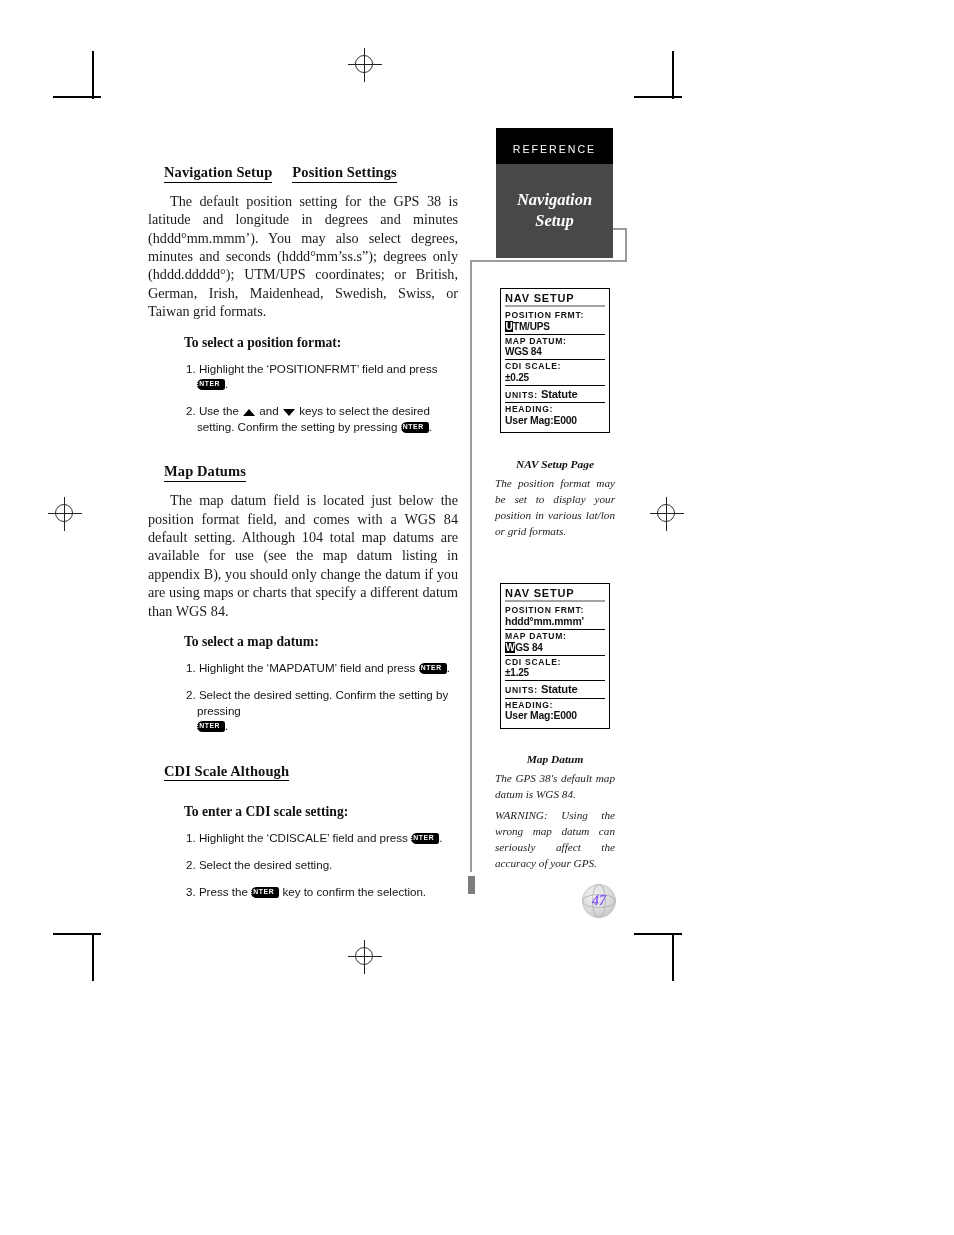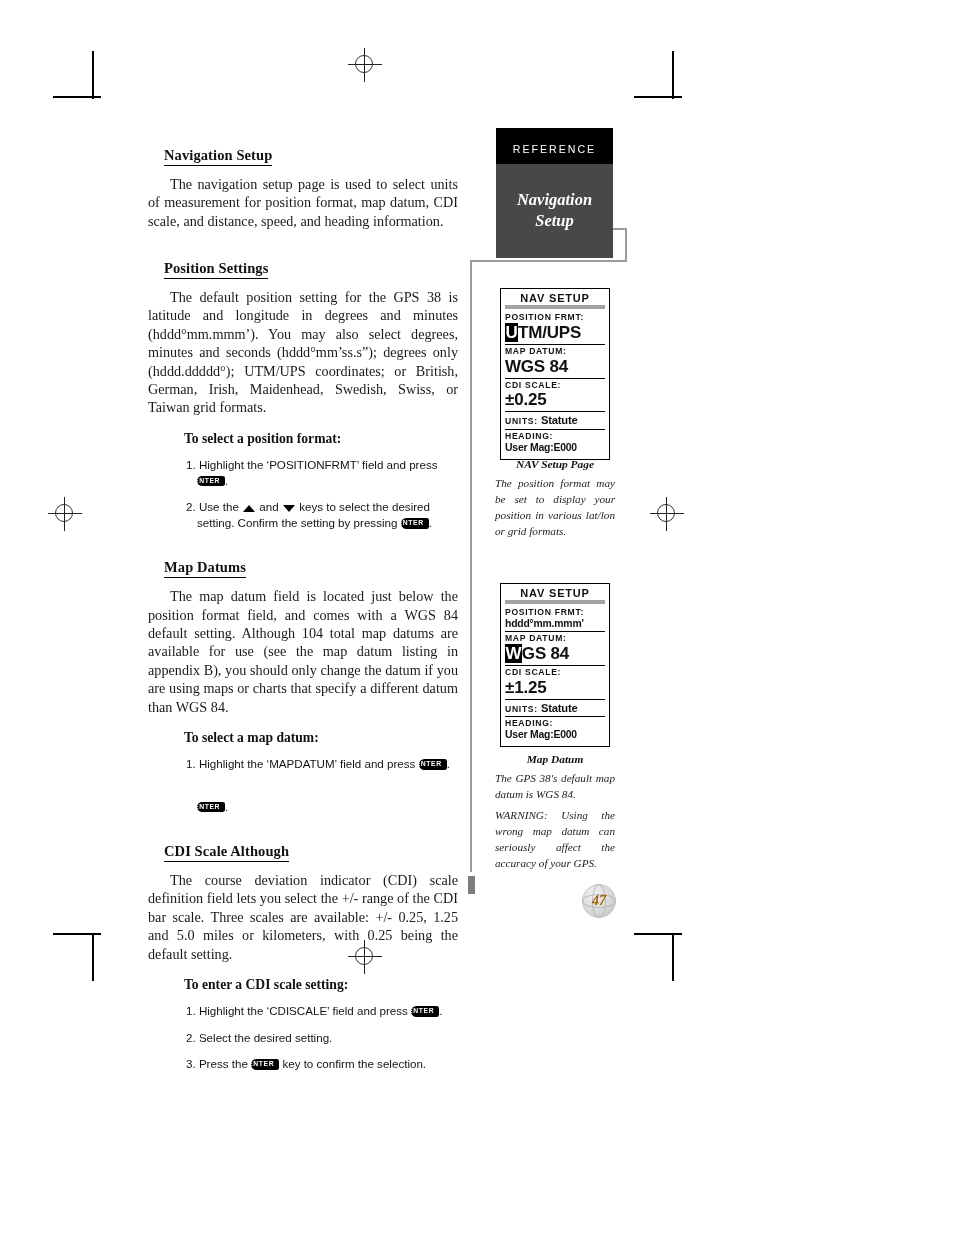--- a/index.html
+++ b/index.html
@@ -202,38 +202,38 @@
   .gps-screen {
     position: absolute;
     width: 110px;
     background: #ffffff;
     border: 1.6px solid #000;
     padding: 3px 4px 4px 4px;
     box-sizing: border-box;
     font-family: "Liberation Sans", sans-serif;
   }
   .gps-title {
-    text-align: center;
+    text-align: left;
     font-size: 11px;
     font-weight: bold;
     letter-spacing: 0.8px;
     padding-bottom: 1px;
-    border-bottom: 4px solid #a3a3a3;
+    border-bottom: 2px solid #a3a3a3;
     margin-bottom: 2px;
   }
   .gps-row { padding: 1px 0 1px 0; }
   .gps-row + .gps-row { border-top: 1.4px solid #000; }
   .gps-label {
     font-size: 8.6px;
     font-weight: bold;
     letter-spacing: 0.7px;
     line-height: 1.25;
   }
   .gps-val {
-    font-size: 17px;
+    font-size: 10px;
     font-weight: bold;
     letter-spacing: -0.2px;
     line-height: 1.18;
     white-space: nowrap;
   }
   .gps-val.small { font-size: 10.4px; }
   .gps-inline {
     font-size: 8.6px;
     font-weight: bold;
     letter-spacing: 0.7px;
@@ -299,21 +299,21 @@
   #page-num .num {
     position: absolute;
     inset: 0;
     display: flex;
     align-items: center;
     justify-content: center;
     font-family: "Liberation Serif", serif;
     font-weight: bold;
     font-style: italic;
     font-size: 14px;
-    color: #a16207;
+    color: #8b5cf6;
   }
 </style>
 </head>
 <body>
 
 <div class="crop h" style="left:53px; top:96px;"></div>
 <div class="crop v" style="left:92px; top:51px;"></div>
 <div class="crop h" style="left:634px; top:96px;"></div>
 <div class="crop v" style="left:672px; top:51px;"></div>
 <div class="crop h" style="left:53px; top:933px;"></div>
@@ -338,21 +338,20 @@
 </div>
 <div class="reg" style="left:650px; top:497px;">
   <div class="circ"></div>
   <div class="hl"></div>
   <div class="vl"></div>
 </div>
 
 <div id="text-column">
 
   <h2 class="sec-head">Navigation Setup</h2>
-  <p class="body-par">The navigation setup page is used to select units of measurement for position format, map datum, CDI scale, and distance, speed, and heading information.</p>
 
   <h2 class="sec-head spaced">Position Settings</h2>
   <p class="body-par">The default position setting for the GPS 38 is latitude and longitude in degrees and minutes (hddd°mm.mmm’). You may also select degrees, minutes and seconds (hddd°mm’ss.s”); degrees only (hddd.ddddd°); UTM/UPS coordinates; or British, German, Irish, Maidenhead, Swedish, Swiss, or Taiwan grid formats.</p>
 
   <div class="step-head">To select a position format:</div>
 
   <p class="step">
     <span>1. Highlight the ‘POSITIONFRMT’ field and press</span>
     <span class="key-enter">ENTER</span><span>.</span>
   </p>
@@ -370,26 +369,25 @@
   <p class="body-par">The map datum field is located just below the position format field, and comes with a WGS 84 default setting. Although 104 total map datums are available for use (see the map datum listing in appendix B), you should only change the datum if you are using maps or charts that specify a different datum than WGS 84.</p>
 
   <div class="step-head">To select a map datum:</div>
 
   <p class="step">
     <span>1. Highlight the ‘MAPDATUM’ field and press</span>
     <span class="key-enter">ENTER</span><span>.</span>
   </p>
 
   <p class="step">
-    <br>
+    <span>2. Select the desired setting. Confirm the setting by pressing</span><br>
     <span class="key-enter">ENTER</span><span>.</span>
   </p>
 
   <h2 class="sec-head spaced">CDI Scale Although</h2>
-  <p class="body-par">The course deviation indicator (CDI) scale definition field lets you select the +/- range of the CDI bar scale. Three scales are available: +/- 0.25, 1.25 and 5.0 miles or kilometers, with 0.25 being the default setting.</p>
 
   <div class="step-head">To enter a CDI scale setting:</div>
 
   <p class="step">
     <span>1. Highlight the ‘CDISCALE’ field and press</span>
     <span class="key-enter">ENTER</span><span>.</span>
   </p>
 
   <p class="step">2. Select the desired setting.</p>
 

